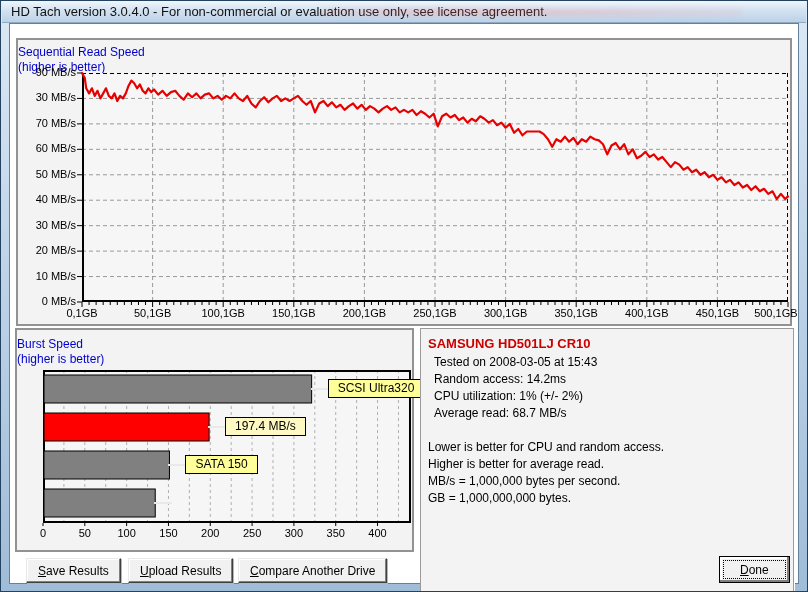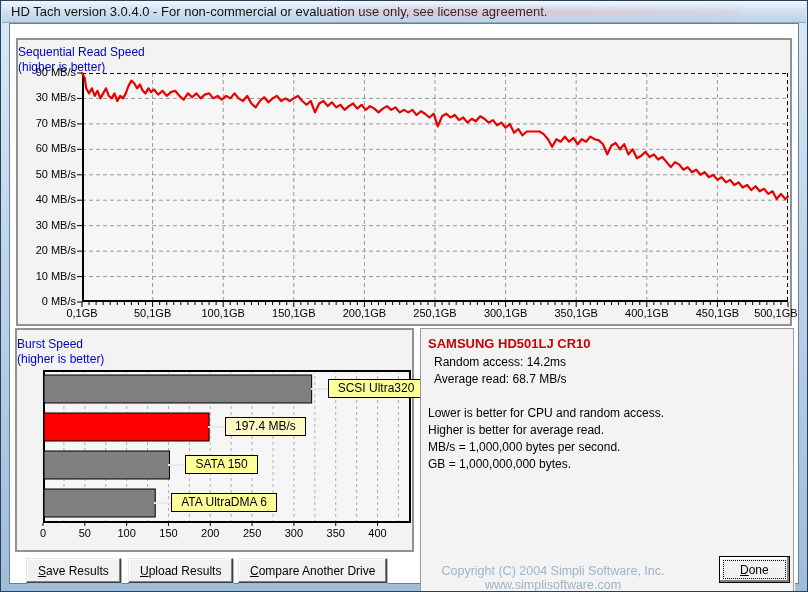--- a/index.html
+++ b/index.html
@@ -272,45 +272,45 @@
           </svg>
         </div>
       <div id="burst-overlay" style="position:absolute;left:26px;top:40px;width:368px;height:153px;">
           <div class="bar-conn" style="left: 267.636px; top: 18px; width: 18px;"></div>
           <div class="bar-label" style="background: rgb(255, 255, 153); left: 284.636px; top: 9px;">SCSI Ultra320</div>
           <div class="bar-conn" style="left: 165.098px; top: 56px; width: 18px;"></div>
           <div class="bar-label" style="background: #fef9c3; left: 182.098px; top: 47px;">197.4 MB/s</div>
           <div class="bar-conn" style="left: 125.455px; top: 94px; width: 18px;"></div>
           <div class="bar-label" style="background: rgb(255, 255, 153); left: 142.455px; top: 85px;">SATA 150</div>
           <div class="bar-conn" style="left: 111.236px; top: 132px; width: 18px;"></div>
-          <div class="bar-label" style="background: rgb(255, 255, 153); left: 128.236px; top: 123px;">ATA UltraDMA 6</div>
         </div>
       <div id="burst-xlabels">
           <div class="xlab" style="left: 26px; top: 197px;">0</div>
           <div class="xlab" style="left: 67.8182px; top: 197px;">50</div>
           <div class="xlab" style="left: 109.636px; top: 197px;">100</div>
           <div class="xlab" style="left: 151.455px; top: 197px; text-align: right;">150</div>
           <div class="xlab" style="left: 193.273px; top: 197px;">200</div>
           <div class="xlab" style="left: 235.091px; top: 197px;">250</div>
           <div class="xlab" style="left: 276.909px; top: 197px;">300</div>
           <div class="xlab" style="left: 318.727px; top: 197px;">350</div>
           <div class="xlab" style="left: 360.545px; top: 197px;">400</div>
         </div>
     </div>
 
     <div class="panel info-panel">
       <div class="info-title">SAMSUNG HD501LJ CR10</div>
+      <div class="info-line">Tested on 2008-03-05 at 15:43</div>
       <div class="info-line">Random access: 14.2ms</div>
+      <div class="info-line">CPU utilization: 1% (+/- 2%)</div>
       <div class="info-line">Average read: 68.7 MB/s</div>
       <div class="info-gap"></div>
       <div class="info-note">Lower is better for CPU and random access.</div>
       <div class="info-note">Higher is better for average read.</div>
       <div class="info-note">MB/s = 1,000,000 bytes per second.</div>
       <div class="info-note">GB = 1,000,000,000 bytes.</div>
     </div>
 
     <button class="btn95" style="left:16px;top:534px;"><u>S</u>ave Results</button>
     <button class="btn95" style="left:118px;top:534px;"><u>U</u>pload Results</button>
     <button class="btn95" style="left:228px;top:534px;"><u>C</u>ompare Another Drive</button>
-    <div class="copyright">Copyright (C) 2004 Simpli Software, Inc. www.simplisoftware.com</div>
     <button class="btn95 default" style="left:709px;top:532px;"><u>D</u>one</button>
   </div>
 </div>
 
 </body></html>

